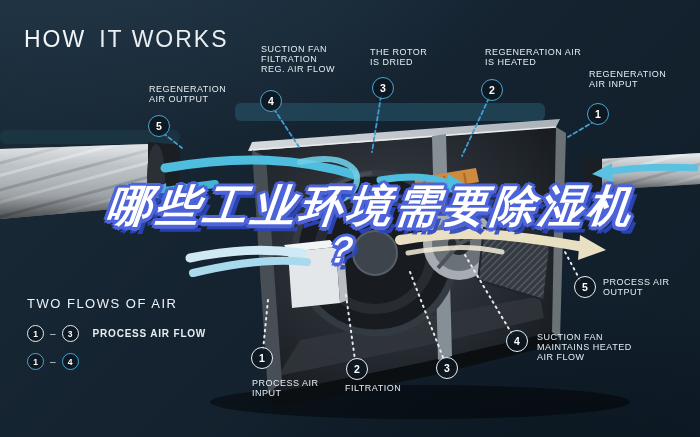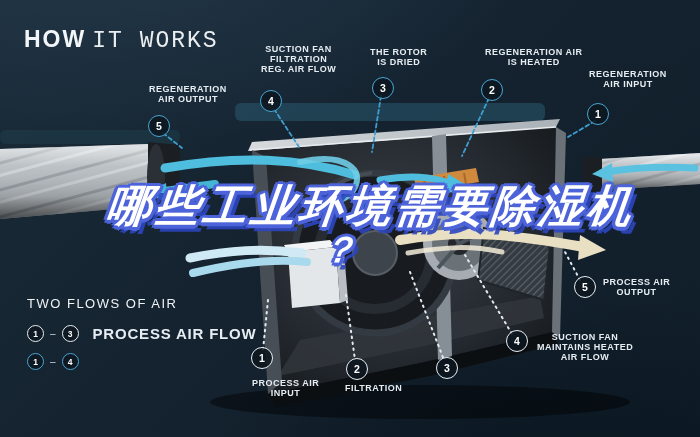--- a/index.html
+++ b/index.html
@@ -8,39 +8,39 @@
     font-family:"Liberation Sans",sans-serif;
     background:
       radial-gradient(90% 80% at 80% 115%, rgba(4,13,20,.6), rgba(4,13,20,0) 60%),
       radial-gradient(120% 90% at 12% -15%, #23384a 0%, rgba(35,56,74,0) 55%),
       linear-gradient(135deg,#1a2b38 0%,#152330 45%,#101e2a 100%);
   }
   .stage *{box-sizing:border-box;}
   svg.scene{position:absolute;left:0;top:0;}
 
   .title{position:absolute;left:24px;top:26px;color:#f3f6f8;font-size:23px;letter-spacing:2px;white-space:nowrap;}
-  .title .t-bold{font-weight:bold;}
-  .title .t-light{font-weight:normal;margin-left:6px;opacity:.96;font-family:Liberation Mono, monospace;}
-
-  .lbl{position:absolute;color:#e6edf2;font-size:9px;font-weight:bold;line-height:10px;letter-spacing:.5px;white-space:nowrap;text-align:center;}
+  .title .t-bold{font-weight:normal;}
+  .title .t-light{font-weight:normal;margin-left:13px;opacity:.96;}
+
+  .lbl{position:absolute;color:#e6edf2;font-size:9px;font-weight:normal;line-height:10px;letter-spacing:.5px;white-space:nowrap;}
   .lbl span{display:block;}
 
   .badge{position:absolute;width:22px;height:22px;border-radius:50%;display:flex;align-items:center;justify-content:center;
          font-size:10.5px;font-weight:bold;color:#ffffff;background:rgba(13,23,32,.88);}
   .badge.reg{border:1.6px solid #4aa6d2;}
   .badge.proc{border:1.6px solid #e9eef3;}
 
   .legend-heading{position:absolute;left:27px;top:296px;color:#eef3f6;font-size:13px;font-weight:normal;letter-spacing:1.5px;white-space:nowrap;}
   .lg-row{position:absolute;left:27px;display:flex;align-items:center;color:#e6edf2;}
   .lg-badge{width:17px;height:17px;border-radius:50%;display:flex;align-items:center;justify-content:center;
             font-size:8.5px;font-weight:bold;color:#fff;background:rgba(13,23,32,.8);}
   .lg-badge.white{border:1.4px solid #e9eef3;}
   .lg-badge.blue{border:1.4px solid #4aa6d2;}
   .lg-dash{margin:0 6px;font-size:10px;color:#cfd9e0;}
-  .lg-label{margin-left:14px;font-size:15px;font-weight:bold;letter-spacing:.8px;white-space:nowrap;}
+  .lg-label{margin-left:14px;font-size:10px;font-weight:bold;letter-spacing:.8px;white-space:nowrap;}
 
   .headline{position:absolute;left:104px;top:177px;color:#ffffff;font-weight:bold;font-style:italic;
     font-family:"DejaVu Sans",sans-serif;font-size:44px;letter-spacing:4px;white-space:nowrap;
     transform:skewX(-6deg);transform-origin:left bottom;
     text-shadow:
       -3.5px 0 0 #4c63da, 3.5px 0 0 #4c63da, 0 -3.5px 0 #4c63da, 0 3.5px 0 #4c63da,
       -2.5px -2.5px 0 #4c63da, 2.5px -2.5px 0 #4c63da, -2.5px 2.5px 0 #4c63da, 2.5px 2.5px 0 #4c63da,
       6px 7px 0 rgba(44,70,190,.9);}
   .headline2{position:absolute;left:318px;top:226px;font-size:36px;}
 </style>

